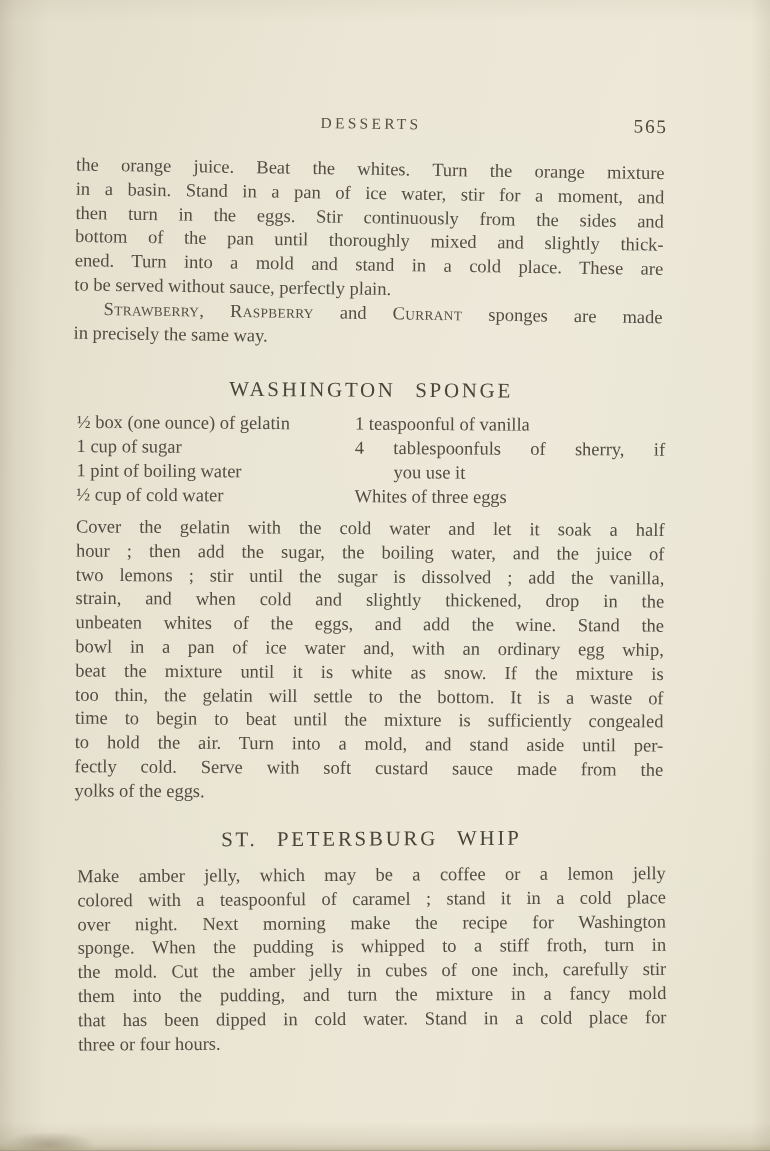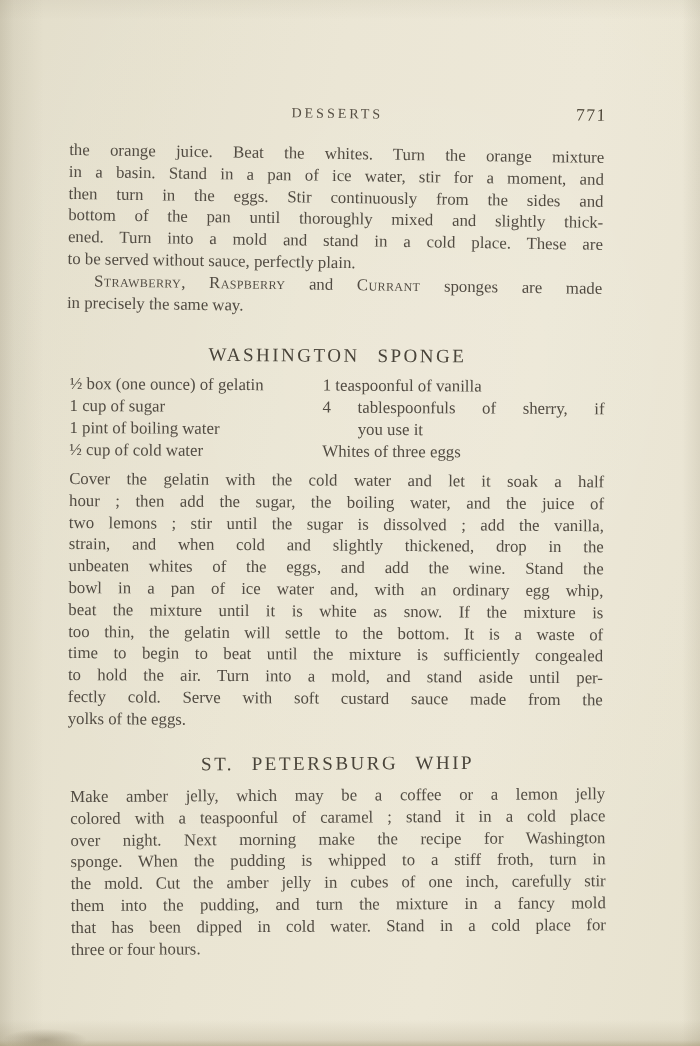--- a/index.html
+++ b/index.html
@@ -55,21 +55,21 @@
 </style>
 </head>
 <body>
 
 <div class="page">
   <div class="content">
 
     <div class="tilt-top">
       <div class="header">
         <span class="running-head">DESSERTS</span>
-        <span class="page-number">771</span>
+        <span class="page-number">565</span>
       </div>
 
       <div class="para intro-para">
           <div class="line">the orange juice.  Beat the whites.  Turn the orange mixture</div>
           <div class="line">in a basin.  Stand in a pan of ice water, stir for a moment, and</div>
           <div class="line">then turn in the eggs.  Stir continuously from the sides and</div>
           <div class="line">bottom of the pan until thoroughly mixed and slightly thick-</div>
           <div class="line">ened.  Turn into a mold and stand in a cold place.  These are</div>
           <div class="line last">to be served without sauce, perfectly plain.</div>
         </div>

